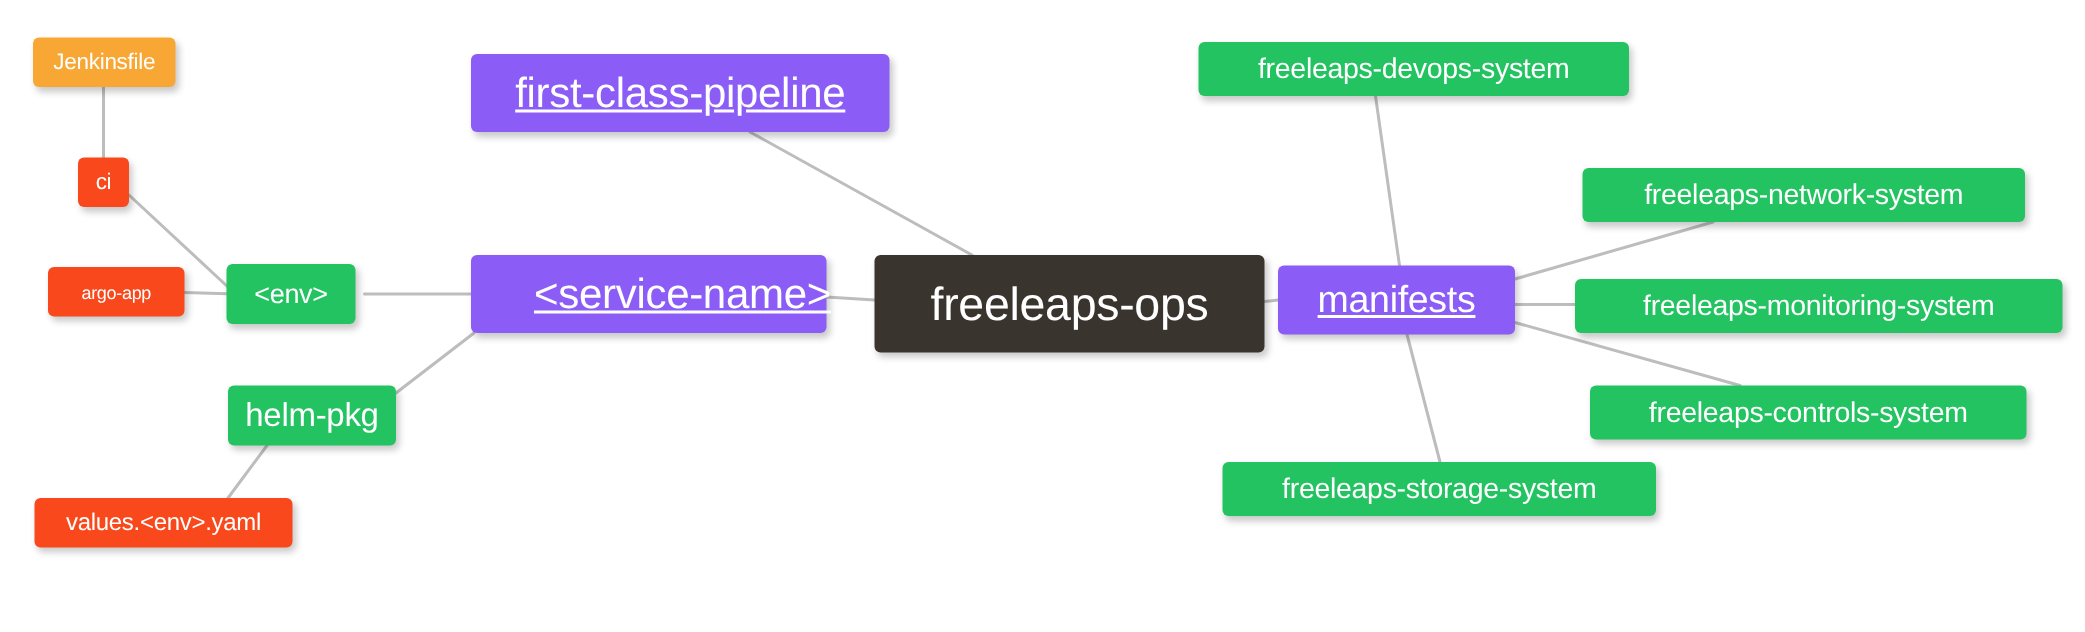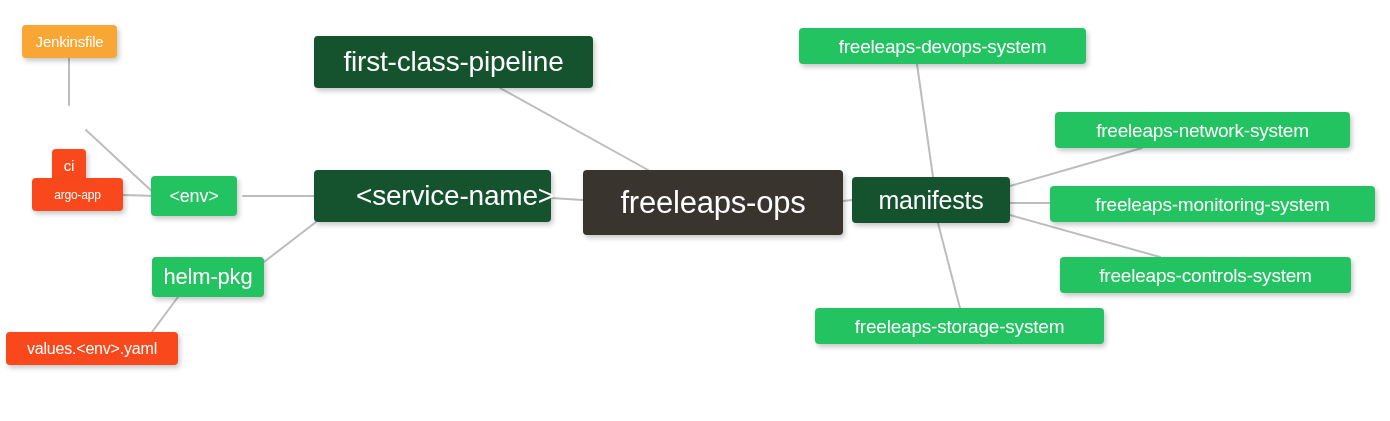--- a/index.html
+++ b/index.html
@@ -36,21 +36,21 @@
     justify-content: center;
     color: #ffffff;
     border-radius: 4px;
     white-space: nowrap;
     box-shadow: 2px 3px 5px rgba(0,0,0,0.22);
     letter-spacing: -0.2px;
     line-height: 1;
     user-select: none;
   }
   .n-root { background: #3a342f; }
-  .n-blue { background: #14532d; }
+  .n-blue { background: #8b5cf6; text-decoration: underline; }
   .n-green { background: #23c362; }
   .n-orange { background: #f9a734; }
   .n-red { background: #f8481c; }
 </style>
 </head>
 <body>
 
 <div id="canvas">
   <svg id="edges" viewBox="0 0 1390 421" xmlns="http://www.w3.org/2000/svg">
       <line class="edge" x1="69" y1="58" x2="69" y2="105" stroke="#bdbdbd"></line>
@@ -63,25 +63,25 @@
       <line class="edge" x1="500" y1="88" x2="648" y2="170" stroke="#bdbdbd"></line>
       <line class="edge" x1="843" y1="201" x2="852" y2="200" stroke="#bdbdbd"></line>
       <line class="edge" x1="933" y1="177" x2="917" y2="64" stroke="#bdbdbd"></line>
       <line class="edge" x1="1010" y1="186" x2="1142" y2="148" stroke="#bdbdbd"></line>
       <line class="edge" x1="1010" y1="203" x2="1050" y2="203" stroke="#bdbdbd"></line>
       <line class="edge" x1="1010" y1="215" x2="1160" y2="257" stroke="#bdbdbd"></line>
       <line class="edge" x1="938" y1="223" x2="960" y2="308" stroke="#bdbdbd"></line>
     </svg>
   <div id="node-layer">
       <div class="node n-orange" style="left: 22px; top: 25px; width: 95px; height: 33px; font-size: 15px;">Jenkinsfile</div>
-      <div class="node n-red" style="left: 52px; top: 105px; width: 34px; height: 33px; font-size: 15px; margin-top: 44px;">ci</div>
+      <div class="node n-red" style="left: 52px; top: 105px; width: 34px; height: 33px; font-size: 15px;">ci</div>
       <div class="node n-red" style="left: 32px; top: 178px; width: 91px; height: 33px; font-size: 12px;">argo-app</div>
       <div class="node n-green" style="left: 151px; top: 176px; width: 86px; height: 40px; font-size: 18px;">&lt;env&gt;</div>
       <div class="node n-green" style="left: 152px; top: 257px; width: 112px; height: 40px; font-size: 22px;">helm-pkg</div>
-      <div class="node n-red" style="left: 6px; top: 332px; width: 172px; height: 33px; font-size: 16px;">values.&lt;env&gt;.yaml</div>
+      <div class="node n-red" style="left: 23px; top: 332px; width: 172px; height: 33px; font-size: 16px;">values.&lt;env&gt;.yaml</div>
       <div class="node n-blue" style="left: 314px; top: 36px; width: 279px; height: 52px; font-size: 28px;">first-class-pipeline</div>
       <div class="node n-blue" style="left: 314px; top: 170px; width: 237px; height: 52px; font-size: 28px; padding-left: 45px;">&lt;service-name&gt;</div>
       <div class="node n-root" style="left: 583px; top: 170px; width: 260px; height: 65px; font-size: 31px;">freeleaps-ops</div>
       <div class="node n-blue" style="left: 852px; top: 177px; width: 158px; height: 46px; font-size: 25px;">manifests</div>
       <div class="node n-green" style="left: 799px; top: 28px; width: 287px; height: 36px; font-size: 19px;">freeleaps-devops-system</div>
       <div class="node n-green" style="left: 1055px; top: 112px; width: 295px; height: 36px; font-size: 19px;">freeleaps-network-system</div>
       <div class="node n-green" style="left: 1050px; top: 186px; width: 325px; height: 36px; font-size: 19px;">freeleaps-monitoring-system</div>
       <div class="node n-green" style="left: 1060px; top: 257px; width: 291px; height: 36px; font-size: 19px;">freeleaps-controls-system</div>
       <div class="node n-green" style="left: 815px; top: 308px; width: 289px; height: 36px; font-size: 19px;">freeleaps-storage-system</div>
     </div>

